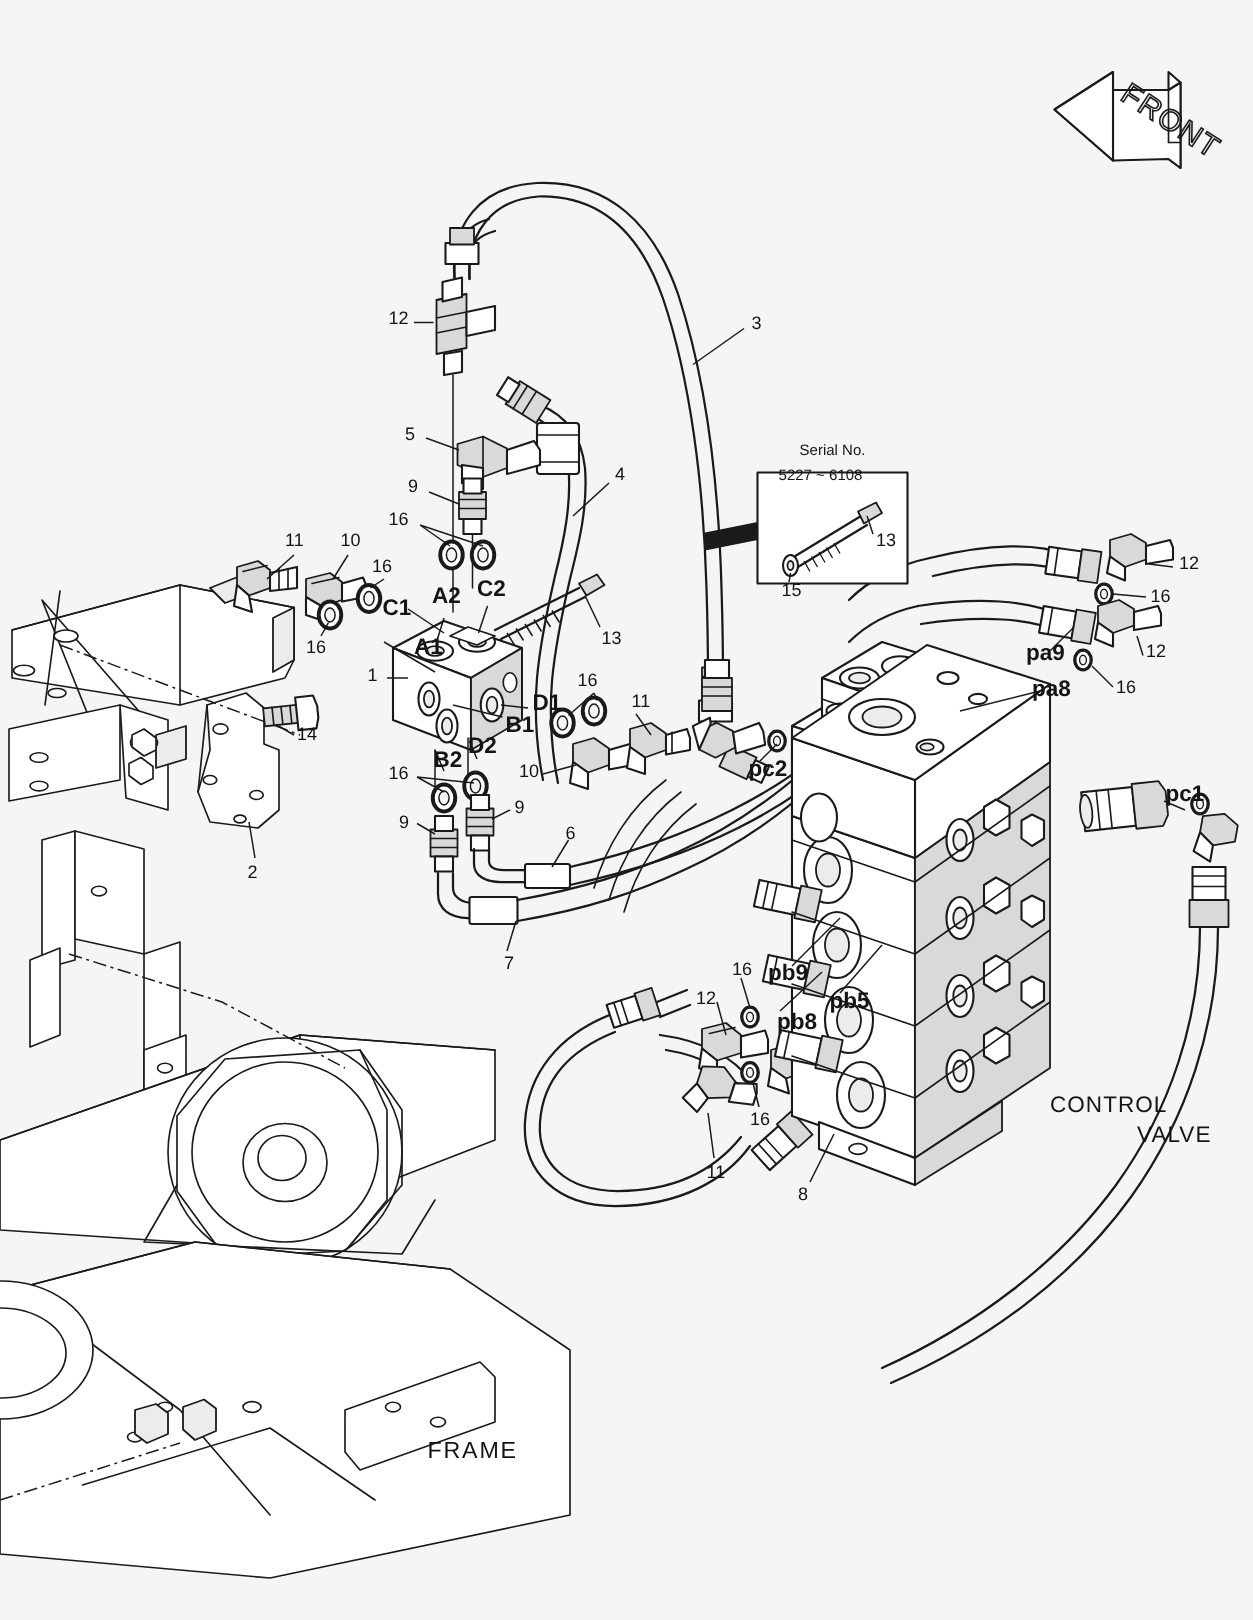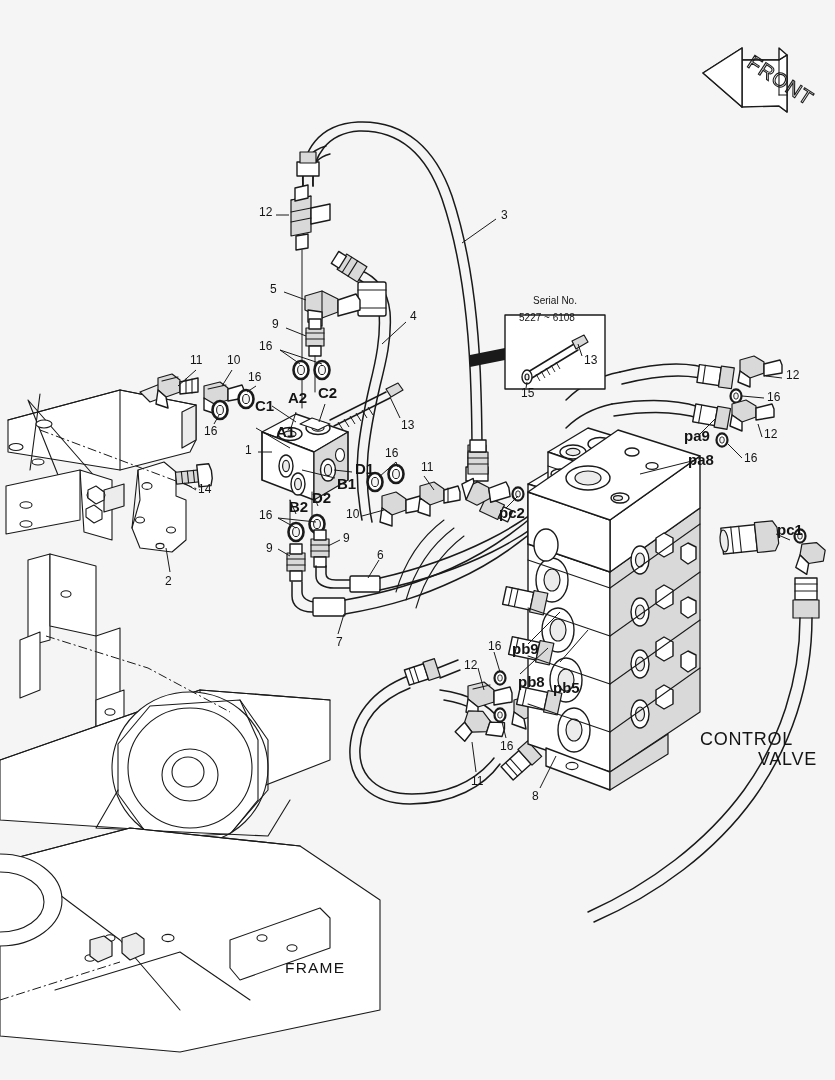--- a/index.html
+++ b/index.html
@@ -52,21 +52,21 @@
   .serial {
     font-size: 10px;
     font-weight: 400;
     text-align: center;
   }
   .frame-lbl {
     font-size: 15.5px;
     letter-spacing: 1.2px;
   }
   .cv-lbl {
-    font-size: 18px;
+    font-size: 15px;
     text-align: center;
     letter-spacing: 0.7px;
     line-height: 1.25;
   }
 </style>
 </head>
 <body>
 
 <div id="diagram-root">
 
@@ -746,21 +746,21 @@
   <div class="lbl port" style="left:288px; top:390px;">A2</div>
   <div class="lbl port" style="left:255px; top:398px;">C1</div>
   <div class="lbl port" style="left:318px; top:385px;">C2</div>
   <div class="lbl port" style="left:337px; top:476px;">B1</div>
   <div class="lbl port" style="left:289px; top:499px;">B2</div>
   <div class="lbl port" style="left:355px; top:461px;">D1</div>
   <div class="lbl port" style="left:312px; top:490px;">D2</div>
 
   <div class="lbl port" style="left:688px; top:452px;">pa8</div>
   <div class="lbl port" style="left:684px; top:428px;">pa9</div>
-  <div class="lbl port" style="left:553px; top:660px;margin-top:20px;">pb5</div>
+  <div class="lbl port" style="left:553px; top:660px;">pb5</div>
   <div class="lbl port" style="left:518px; top:674px;">pb8</div>
   <div class="lbl port" style="left:512px; top:641px;">pb9</div>
   <div class="lbl port" style="left:777px; top:522px;">pc1</div>
   <div class="lbl port" style="left:499px; top:505px;">pc2</div>
 
   <div class="lbl num" style="left:259px; top:206px;">12</div>
   <div class="lbl num" style="left:501px; top:209px;">3</div>
   <div class="lbl num" style="left:270px; top:283px;">5</div>
   <div class="lbl num" style="left:410px; top:310px;">4</div>
   <div class="lbl num" style="left:272px; top:318px;">9</div>

